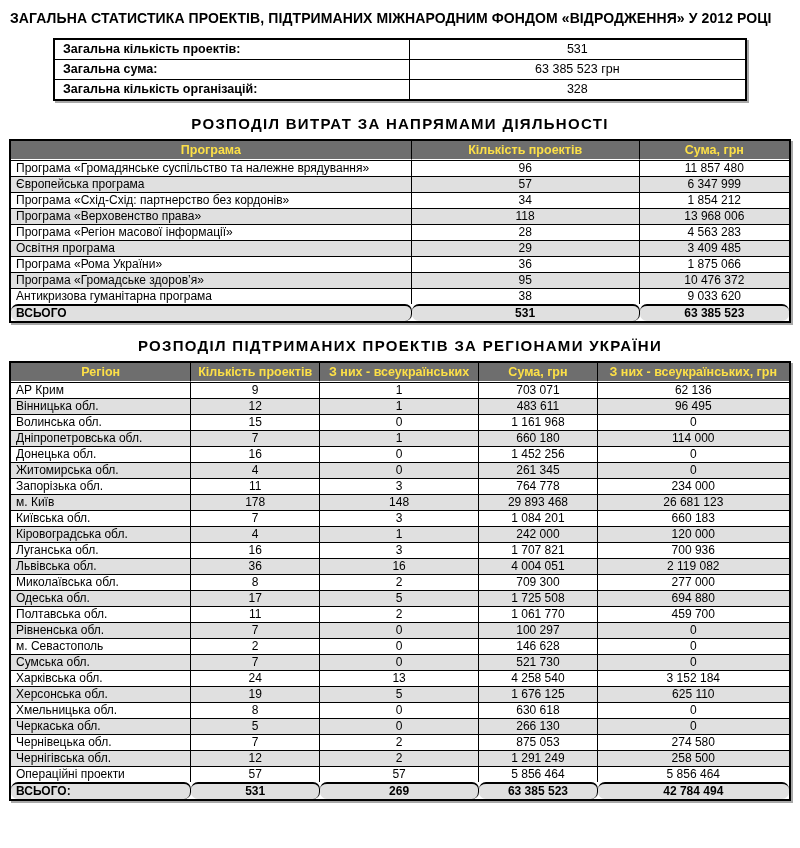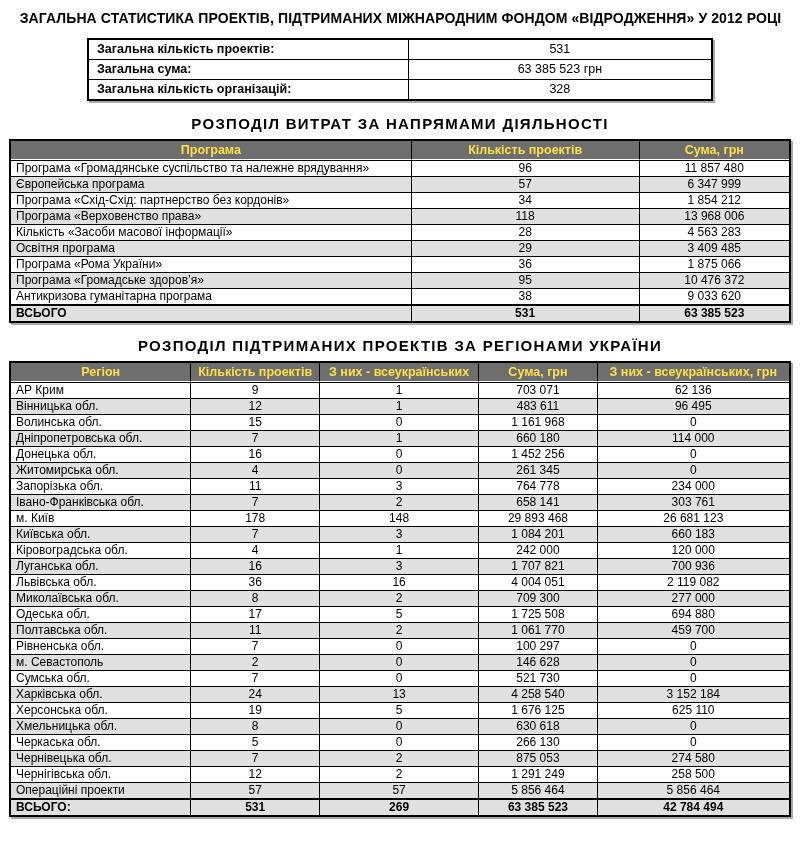--- a/index.html
+++ b/index.html
@@ -14,39 +14,38 @@
     padding: 8px 9px 0 9px;
     overflow: hidden;
     background: #fff;
   }
   .main-title {
     font-size: 14px;
     font-weight: bold;
     letter-spacing: 0.1px;
     white-space: nowrap;
     margin: 2px 0 9px 1px;
-    text-align: center;
   }
   .section-title {
     text-align: center;
     font-weight: bold;
     font-size: 15px;
     letter-spacing: 1.3px;
     margin: 14px 0 7px 0;
   }
   table {
     border-collapse: separate;
     border-spacing: 0;
     table-layout: fixed;
     border: 2px solid #000;
     box-shadow: 2px 2px 0 #a8a8a8;
   }
   
   .summary {
-    width: 626px;
+    width: 694px;
     margin: 12px auto;
   }
   .summary td {
     font-size: 12.5px;
     padding: 2px 8px;
     line-height: 15px;
     border-top: 1px solid #000;
     overflow: hidden;
   }
   .summary tr:first-child td { border-top: none; }
@@ -83,20 +82,21 @@
     white-space: nowrap;
     background: #fff;
   }
   .grid td:first-child { text-align: left; }
   .grid td:last-child { border-right: none; }
   .grid tbody tr:nth-child(even) td { background: #e0e0e0; }
   .grid tfoot td {
     font-weight: bold;
     background: #e0e0e0;
     border-top: 2px solid #000;
+    border-radius: 7px;
   }
 </style>
 </head>
 <body>
 
 <div class="page">
 
   <div class="main-title">ЗАГАЛЬНА СТАТИСТИКА ПРОЕКТІВ, ПІДТРИМАНИХ МІЖНАРОДНИМ ФОНДОМ «ВІДРОДЖЕННЯ» У 2012 РОЦІ</div>
 
   <table class="summary">
@@ -150,21 +150,21 @@
           <td>Програма «Схід-Схід: партнерство без кордонів»</td>
           <td>34</td>
           <td>1 854 212</td>
         </tr>
         <tr>
           <td>Програма «Верховенство права»</td>
           <td>118</td>
           <td>13 968 006</td>
         </tr>
         <tr>
-          <td>Кількість «Засоби масової інформації»</td>
+          <td>Програма «Регіон масової інформації»</td>
           <td>28</td>
           <td>4 563 283</td>
         </tr>
         <tr>
           <td>Освітня програма</td>
           <td>29</td>
           <td>3 409 485</td>
         </tr>
         <tr>
           <td>Програма «Рома України»</td>
@@ -254,27 +254,20 @@
           <td>0</td>
         </tr>
         <tr>
           <td>Запорізька обл.</td>
           <td>11</td>
           <td>3</td>
           <td>764 778</td>
           <td>234 000</td>
         </tr>
         <tr>
-          <td>Івано-Франківська обл.</td>
-          <td>7</td>
-          <td>2</td>
-          <td>658 141</td>
-          <td>303 761</td>
-        </tr>
-        <tr>
           <td>м. Київ</td>
           <td>178</td>
           <td>148</td>
           <td>29 893 468</td>
           <td>26 681 123</td>
         </tr>
         <tr>
           <td>Київська обл.</td>
           <td>7</td>
           <td>3</td>

